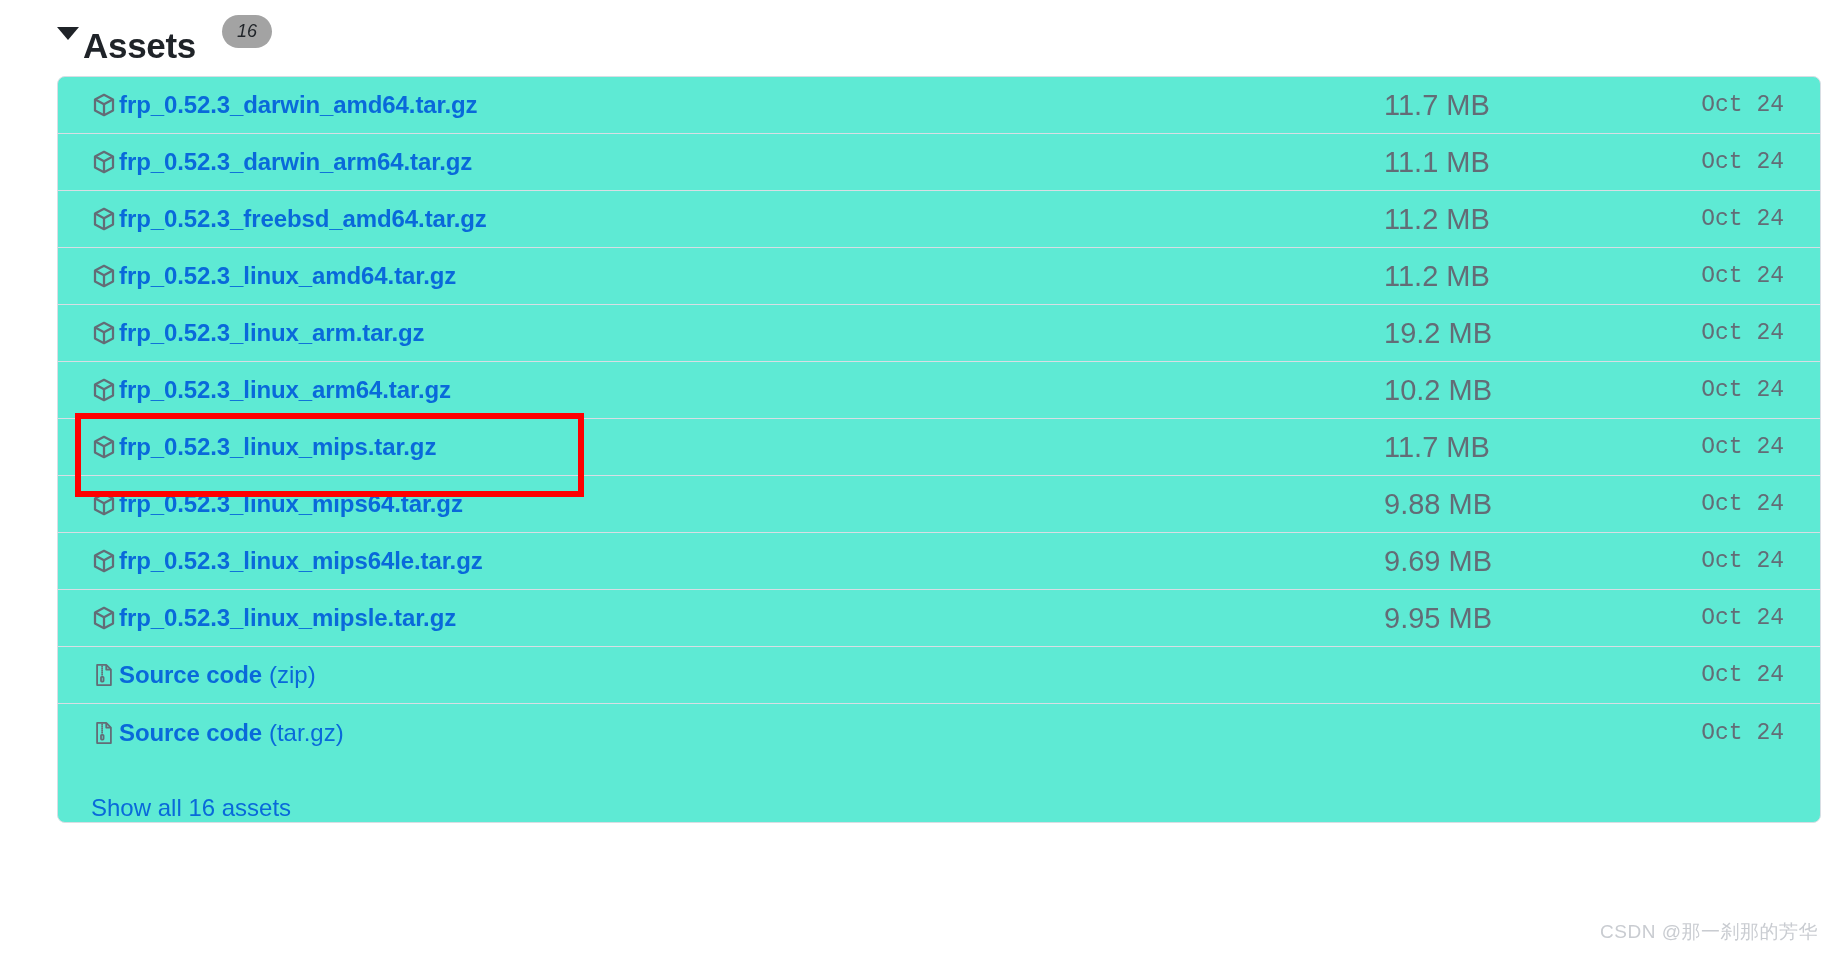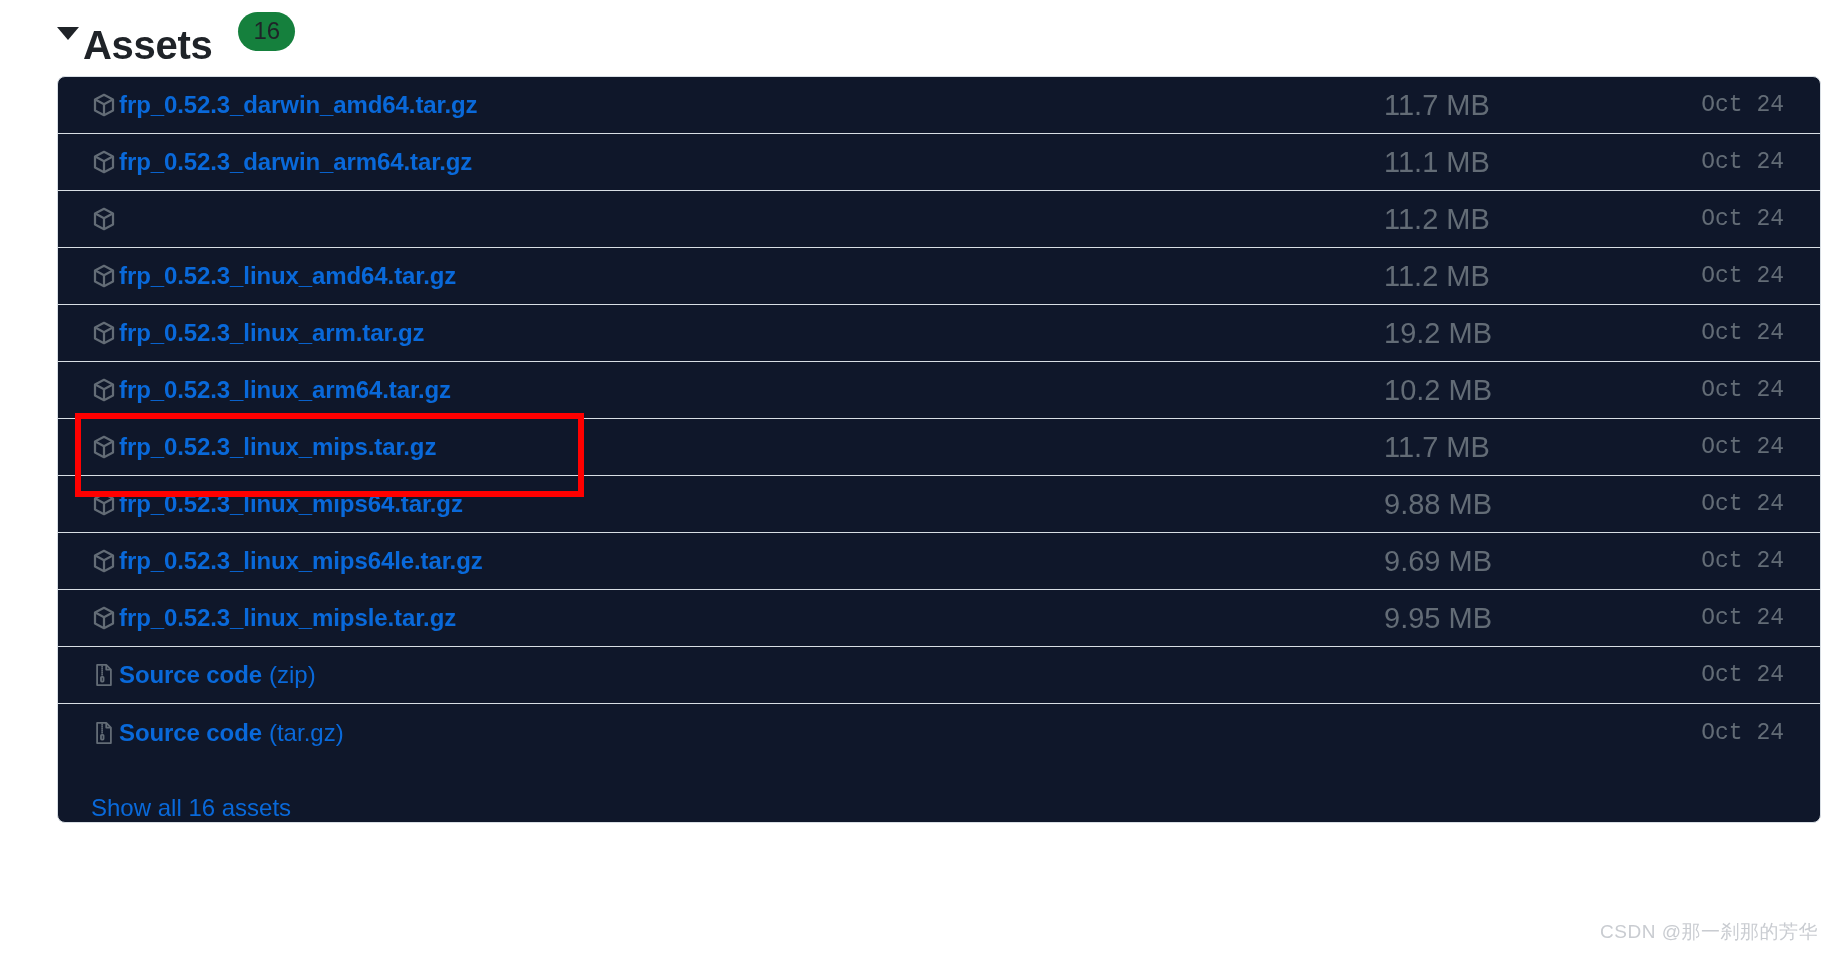--- a/index.html
+++ b/index.html
@@ -29,48 +29,49 @@
     width: 0;
     height: 0;
     border-left: 11px solid transparent;
     border-right: 11px solid transparent;
     border-top: 13px solid #1f2328;
     margin-right: 4px;
     margin-top: 4px;
     flex: none;
   }
   .assets-title {
-    font-size: 40px;
+    font-size: 35px;
     font-weight: 600;
     letter-spacing: -0.3px;
     line-height: 1;
     color: #1f2328;
     margin-top: 28px;
   }
   .assets-count {
     margin-left: 26px;
-    background: #15803d;
+    background: #a3a3a3;
     color: #1f2328;
-    font-size: 24px;
+    font-size: 18px;
     font-weight: 400;
     border-radius: 22px;
     padding: 7px 15px 8px 15px;
     line-height: 1;
+    font-style: italic;
   }
 
   
   .assets-box {
     position: absolute;
     left: 57px;
     top: 76px;
     width: 1764px;
     border: 1px solid #d8dee4;
     border-radius: 8px;
     box-sizing: border-box;
-    background: #0f172a;
+    background: #5eead4;
     overflow: hidden;
   }
   .asset-row {
     display: flex;
     align-items: center;
     height: 57px;
     border-bottom: 1px solid #d8dee4;
     box-sizing: border-box;
     padding: 0 36px 0 33px;
   }
@@ -212,20 +213,21 @@
       </div>
       <div class="asset-row">
         <div class="asset-name-cell">
           <span class="asset-icon">
             <svg width="24" height="24" viewBox="0 0 16 16" fill="none" stroke="currentColor" stroke-width="1.5" stroke-linejoin="round">
               <path d="M8 1.2 14 4.3v7.4L8 14.8 2 11.7V4.3L8 1.2z"></path>
               <path d="M2.2 4.4 8 7.5l5.8-3.1"></path>
               <path d="M8 7.5v7.2"></path>
             </svg>
           </span>
+          <a class="asset-link" href="#">frp_0.52.3_freebsd_amd64.tar.gz</a>
         </div>
         <div class="asset-size">11.2 MB</div>
         <div class="asset-date">Oct 24</div>
       </div>
       <div class="asset-row">
         <div class="asset-name-cell">
           <span class="asset-icon">
             <svg width="24" height="24" viewBox="0 0 16 16" fill="none" stroke="currentColor" stroke-width="1.5" stroke-linejoin="round">
               <path d="M8 1.2 14 4.3v7.4L8 14.8 2 11.7V4.3L8 1.2z"></path>
               <path d="M2.2 4.4 8 7.5l5.8-3.1"></path>

